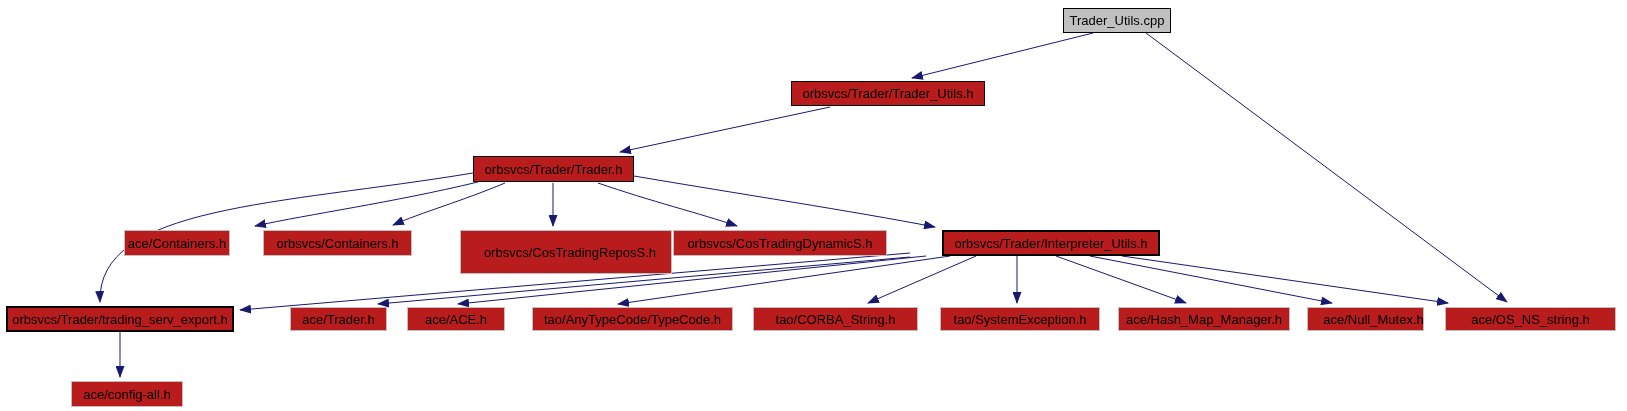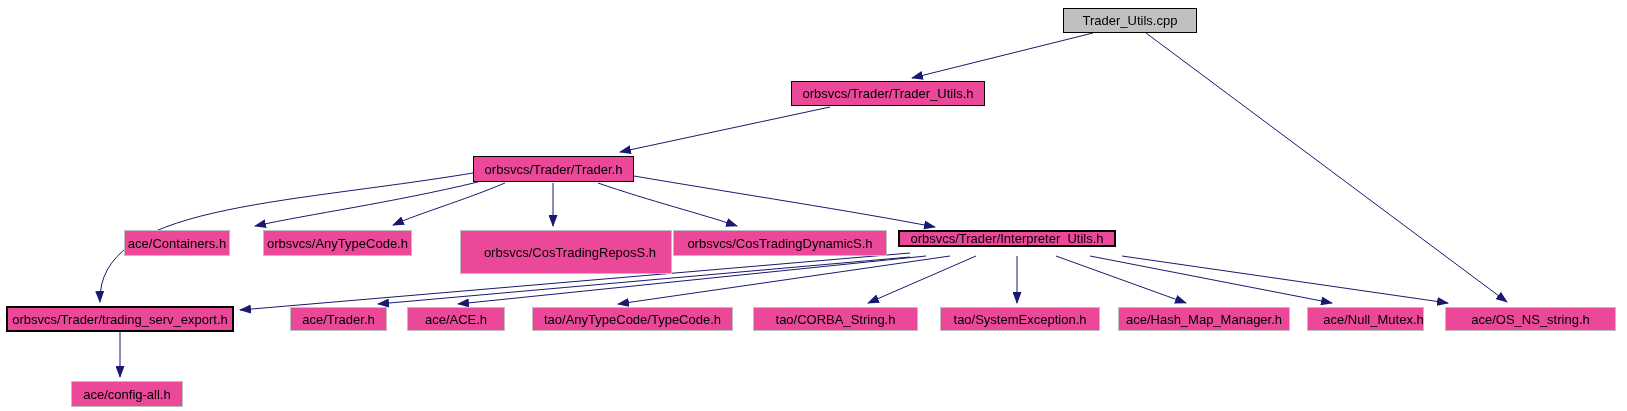--- a/index.html
+++ b/index.html
@@ -10,37 +10,37 @@
     font-family: "Liberation Sans", "DejaVu Sans", sans-serif;
     overflow: hidden;
   }
   #edge-layer { position: absolute; left: 0; top: 0; width: 1627px; height: 411px; }
   .node {
     position: absolute;
     box-sizing: border-box;
     display: flex; align-items: center; justify-content: center;
     white-space: nowrap;
     font-size: 13px; color: #000000;
-    background: #ec4899;
+    background: #b91c1c;
     border: 1px solid #bfbfbf;
     z-index: 2;
   }
   .node.linked { border: 1px solid #000000; }
   .node.linked.thick { border-width: 2px; }
   .node.current { background: #c0c0c0; border: 1px solid #000000; }
 
   
-  #n0  { left: 1063px; top: 8px;   width: 134px; height: 25px; }
+  #n0  { left: 1063px; top: 8px;   width: 108px; height: 25px; }
   #n1  { left: 791px;  top: 81px;  width: 194px; height: 25px; }
   #n2  { left: 473px;  top: 156px; width: 161px; height: 26px; }
   #n3  { left: 124px;  top: 230px; width: 106px; height: 26px; }
   #n4  { left: 263px;  top: 230px; width: 149px; height: 26px; }
   #n5  { left: 460px;  top: 230px; width: 212px; height: 44px; padding-left: 8px; }
   #n6  { left: 673px;  top: 230px; width: 214px; height: 26px; }
-  #n7  { left: 898px;  top: 230px; width: 218px; height: 17px; }
+  #n7  { left: 942px;  top: 230px; width: 218px; height: 26px; }
   #n8  { left: 6px;    top: 306px; width: 228px; height: 26px; }
   #n9  { left: 290px;  top: 307px; width: 97px;  height: 24px; }
   #n10 { left: 407px;  top: 307px; width: 98px;  height: 24px; }
   #n11 { left: 532px;  top: 307px; width: 201px; height: 24px; }
   #n12 { left: 753px;  top: 307px; width: 165px; height: 24px; }
   #n13 { left: 940px;  top: 307px; width: 160px; height: 24px; }
   #n14 { left: 1118px; top: 307px; width: 172px; height: 24px; }
   #n15 { left: 1307px; top: 307px; width: 117px; height: 24px; padding-left: 16px; }
   #n16 { left: 1445px; top: 307px; width: 171px; height: 24px; }
   #n17 { left: 71px;   top: 381px; width: 112px; height: 26px; }
@@ -74,21 +74,21 @@
       <path d="M 1056,256 L 1186,303" fill="none" stroke="#191970" stroke-width="1" marker-end="url(#arrow)"></path>
       <path d="M 1090,256 L 1332,303" fill="none" stroke="#191970" stroke-width="1" marker-end="url(#arrow)"></path>
       <path d="M 1122,256 L 1448,303" fill="none" stroke="#191970" stroke-width="1" marker-end="url(#arrow)"></path>
       <path d="M 120,332 L 120,377" fill="none" stroke="#191970" stroke-width="1" marker-end="url(#arrow)"></path>
     </svg>
 
   <div class="node current" id="n0">Trader_Utils.cpp</div>
   <div class="node linked" id="n1">orbsvcs/Trader/Trader_Utils.h</div>
   <div class="node linked" id="n2">orbsvcs/Trader/Trader.h</div>
   <div class="node" id="n3">ace/Containers.h</div>
-  <div class="node" id="n4">orbsvcs/AnyTypeCode.h</div>
+  <div class="node" id="n4">orbsvcs/Containers.h</div>
   <div class="node" id="n5">orbsvcs/CosTradingReposS.h</div>
   <div class="node" id="n6">orbsvcs/CosTradingDynamicS.h</div>
   <div class="node linked thick" id="n7">orbsvcs/Trader/Interpreter_Utils.h</div>
   <div class="node linked thick" id="n8">orbsvcs/Trader/trading_serv_export.h</div>
   <div class="node" id="n9">ace/Trader.h</div>
   <div class="node" id="n10">ace/ACE.h</div>
   <div class="node" id="n11">tao/AnyTypeCode/TypeCode.h</div>
   <div class="node" id="n12">tao/CORBA_String.h</div>
   <div class="node" id="n13">tao/SystemException.h</div>
   <div class="node" id="n14">ace/Hash_Map_Manager.h</div>

